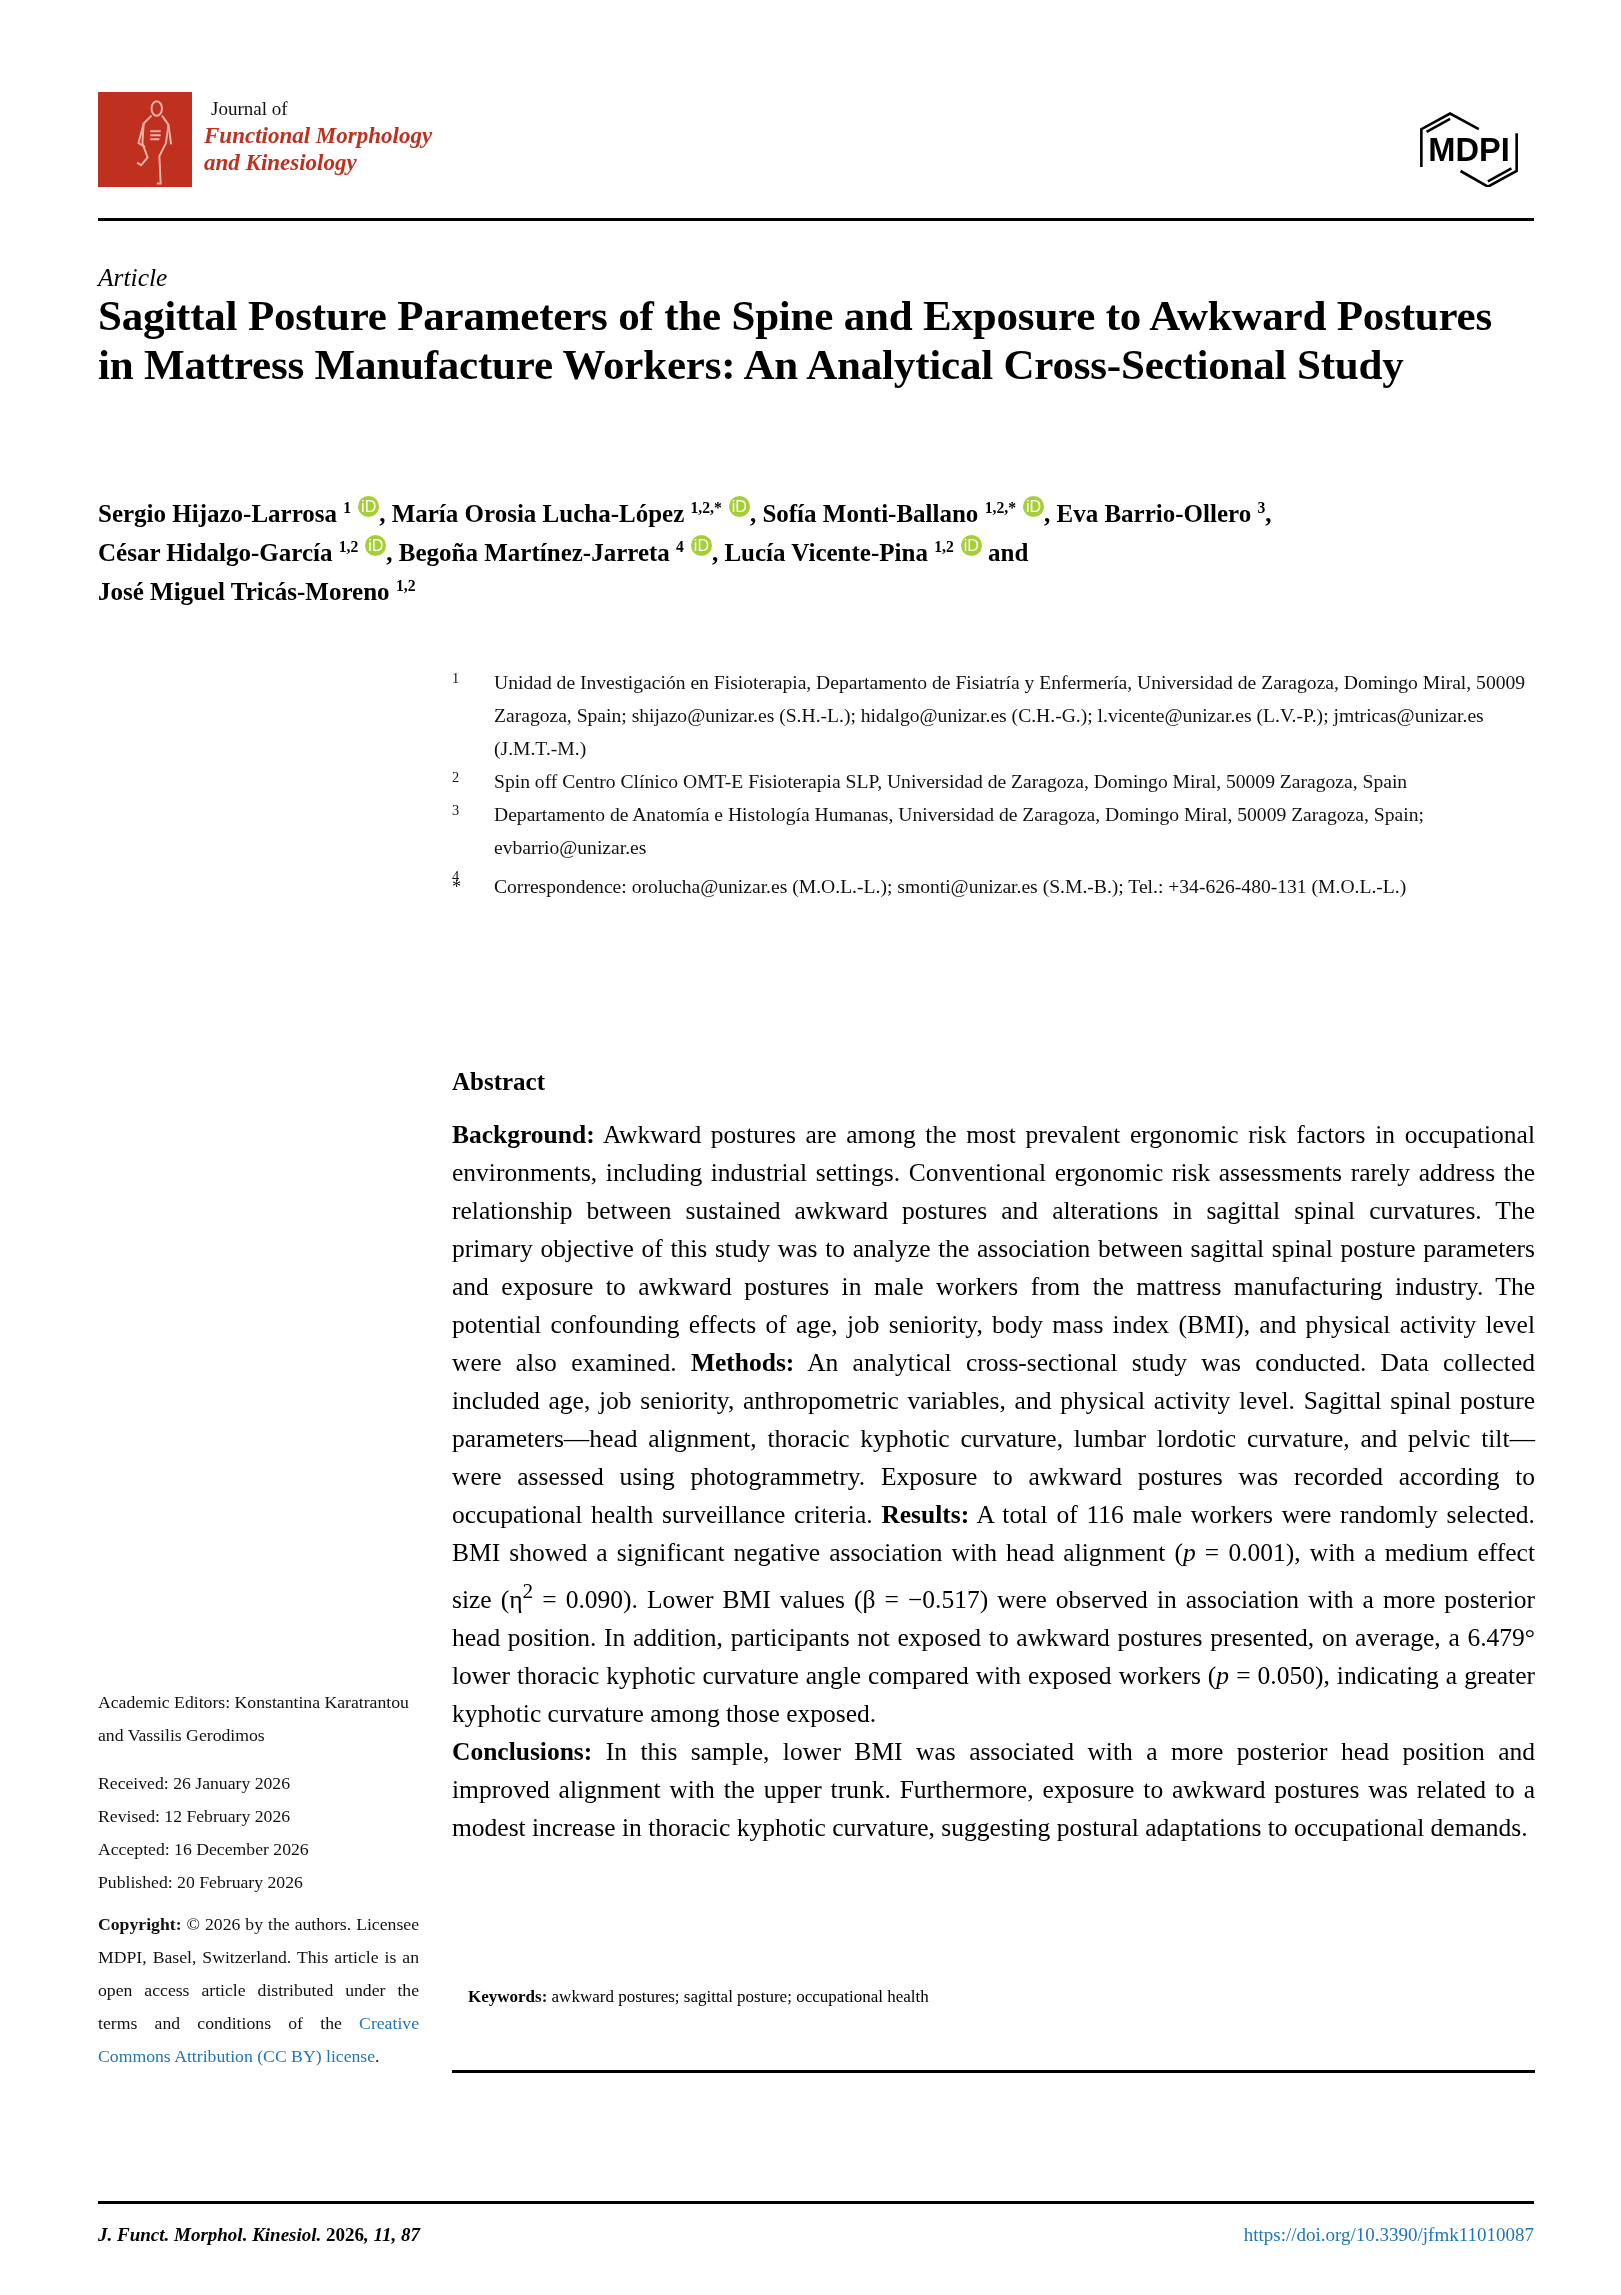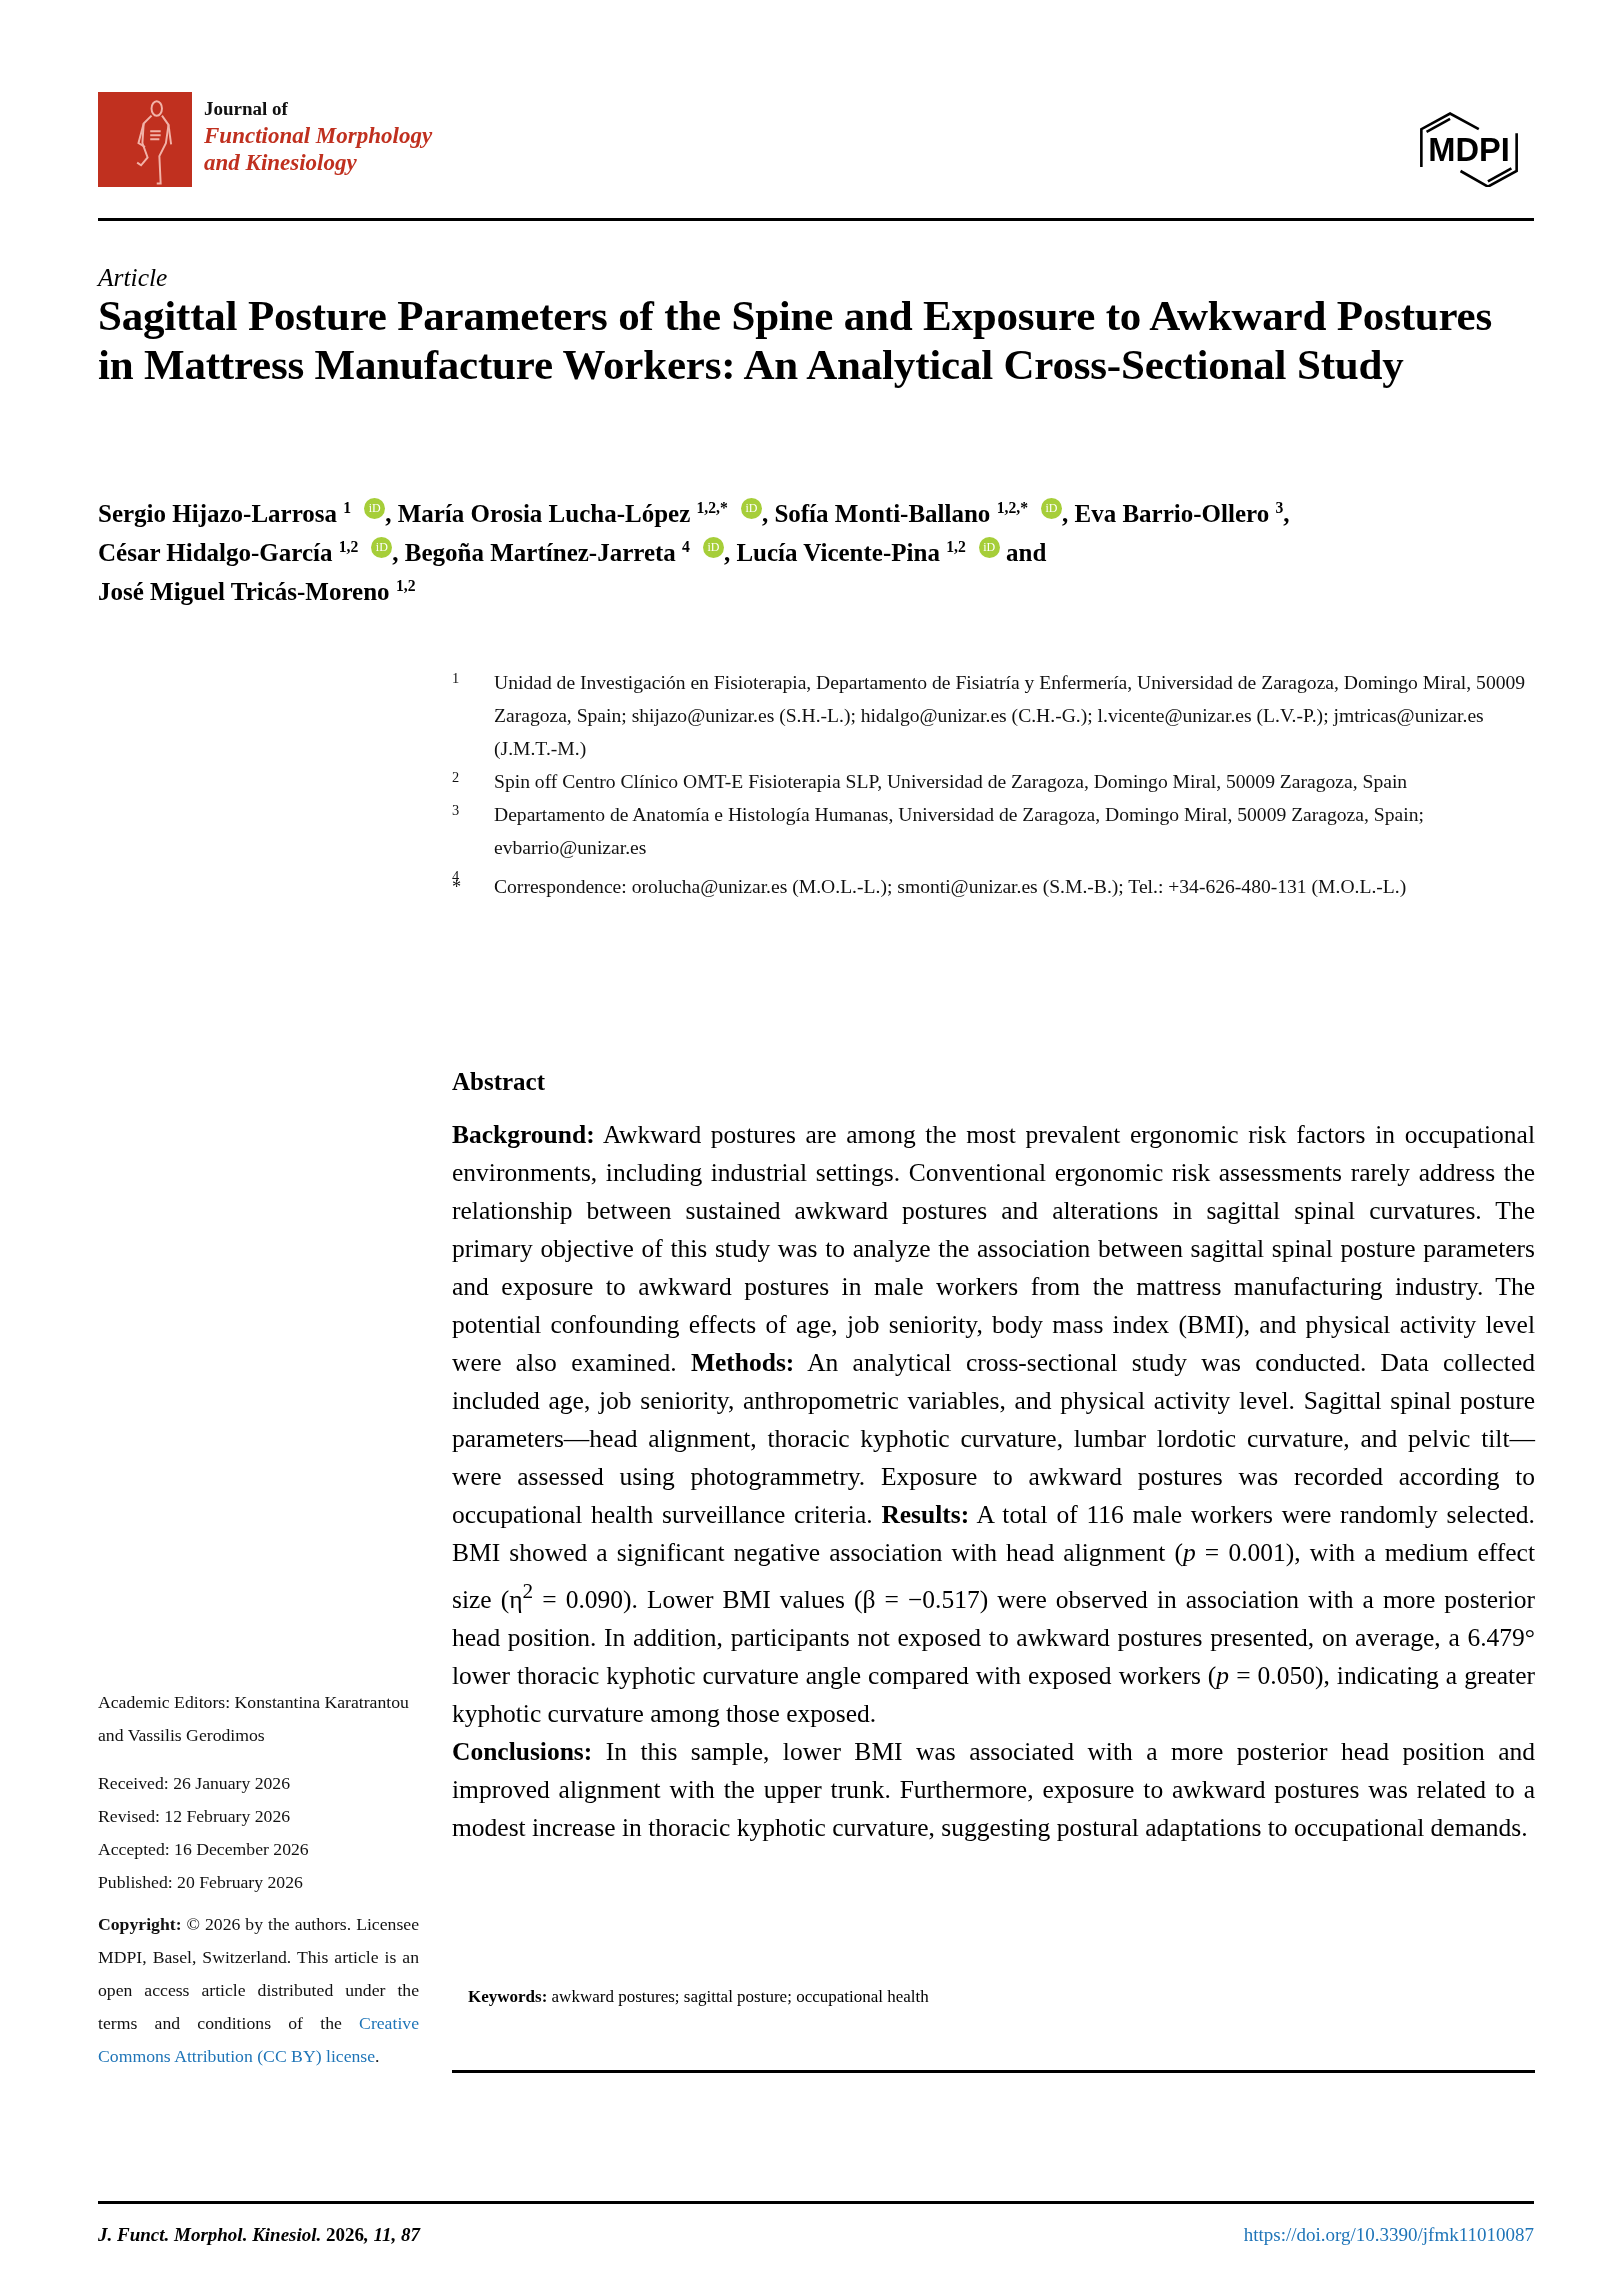--- a/index.html
+++ b/index.html
@@ -1,31 +1,31 @@
 <!DOCTYPE html>
 <html style="font-size:10.5px"><head>
 <meta charset="utf-8">
 <style>
   html, body { margin: 0; padding: 0; background: #ffffff; }
   body { width: 1622px; height: 2295px; position: relative; font-family: "Liberation Serif", "DejaVu Serif", serif; color: #000; overflow: hidden; }
   .abs { position: absolute; }
 
   
   .logo-box { left: 98px; top: 92px; width: 94px; height: 95px; background: #c0301f; }
-  .journal-of { left: 204px; top: 98px; font-size: 19px; color: #111; font-weight: bold; }
+  .journal-of { left: 211px; top: 98px; font-size: 19px; color: #111; }
   .journal-name { left: 204px; top: 122px; font-size: 23px; font-style: italic; font-weight: bold; color: #c0301f; line-height: 27px; }
   .mdpi { left: 1407px; top: 108px; width: 124px; height: 79px; }
   .top-rule { left: 98px; top: 218px; width: 1436px; height: 2.6px; background: #000; }
 
   
   .article-type { left: 98px; top: 263px; font-size: 25.5px; font-style: italic; }
   .title { left: 98px; top: 291px; width: 1436px; font-size: 43px; font-weight: bold; line-height: 49px; letter-spacing: -0.2px; }
   .authors { left: 98px; top: 494px; width: 1436px; font-size: 25px; font-weight: bold; line-height: 39px; }
   .authors sup { font-size: 15.7px; vertical-align: 9.2px; line-height: 0; }
-  .orcid { display: inline-block; width: 21px; height: 21px; border-radius: 50%; background: #a6ce39; color: #fff; font-family: Liberation Serif, serif; font-size: 12px; font-weight: normal; text-align: center; line-height: 21px; vertical-align: 10.5px; margin-left: 13px; }
+  .orcid { display: inline-block; width: 21px; height: 21px; border-radius: 50%; background: #a6ce39; color: #fff; font-family: Liberation Sans, sans-serif; font-size: 16px; font-weight: normal; text-align: center; line-height: 21px; vertical-align: 10.5px; margin-left: 7px; }
 
   
   .affils { left: 452px; top: 666px; width: 1087px; font-size: 19.6px; line-height: 33px; color: #111; }
   .affil { position: relative; padding-left: 42px; margin-bottom: 0px; }
   .affil .num { position: absolute; left: 0; top: -3.9px; font-size: 14.4px; }
   .affil .star { position: absolute; left: 0; top: 1.3px; font-size: 18.3px; }
   .affil.corr { line-height: 35px; margin-top: 5.2px; }
 
   
   .abstract-head { left: 452px; top: 1068px; font-size: 25px; font-weight: bold; }

